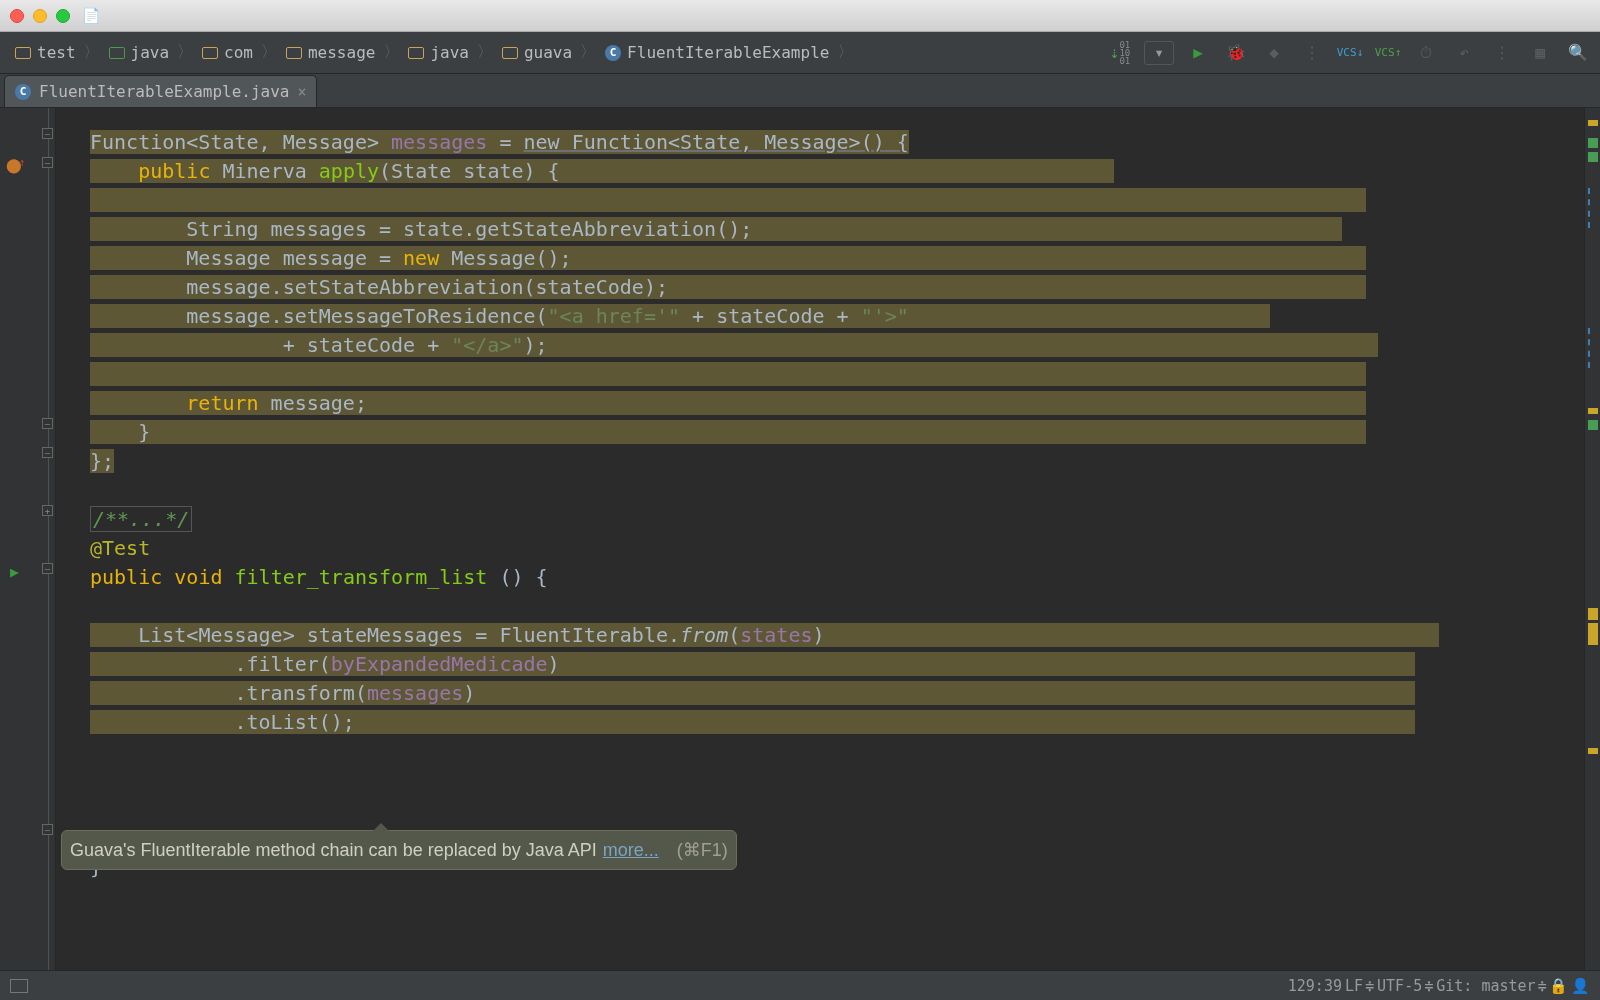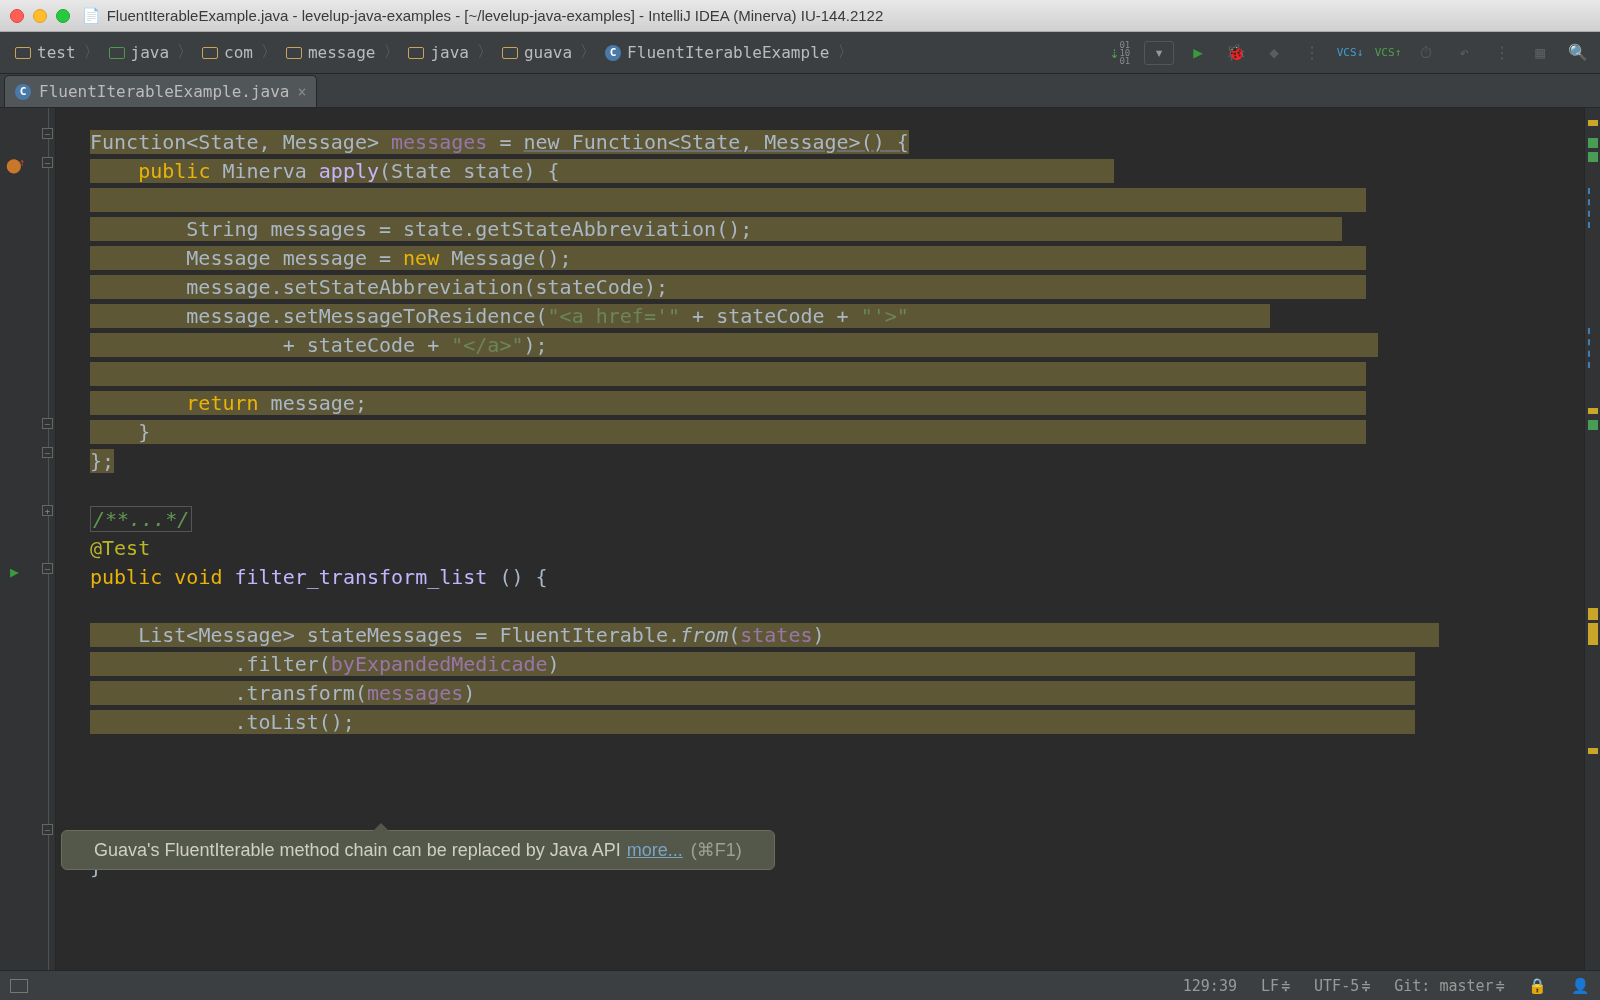--- a/index.html
+++ b/index.html
@@ -95,21 +95,21 @@
   .gut-foldline { position: absolute; right: 6px; width: 1px; background: #4e5254; top: 0; bottom: 0; }
   .gut-fold { position: absolute; right: 2px; width: 11px; height: 11px; border: 1px solid #666; background: #313335; font-size: 9px; color: #888; display: flex; align-items: center; justify-content: center; }
   .gut-run { position: absolute; left: 10px; color: #399b3c; font-size: 15px; }
   .gut-err { position: absolute; left: 6px; color: #c9782a; font-size: 14px; }
   .code-col { flex: 1; position: relative; overflow: hidden; padding-left: 34px; }
   .code { font-family: "Menlo","Monaco",monospace; font-size: 20px; line-height: 29px; white-space: pre; padding-top: 20px; }
   .hl-block { background: #5e5735; }
   
   .kw { color: #eab308; }
   .type { color: #a9b7c6; }
-  .fn { color: #c4b5fd; text-align: center; }
+  .fn { color: #84cc16; text-align: center; }
   .ident { color: #9876aa; }
   .str { color: #6a8759; }
   .num { color: #6897bb; }
   .cmt { color: #629755; font-style: italic; }
   .anno { color: #bbb529; }
   .newfn { color: #a9b7c6; text-decoration: underline; text-decoration-color: #707070; }
   .static-call { font-style: italic; color: #a9b7c6; margin-top: 12px; }
 
   
   .marker-strip { width: 16px; background: #313335; position: relative; border-left: 1px solid #242627; }
@@ -119,68 +119,67 @@
   .ms-dash { border-right: 2px dashed #3f7db3; width: 0; height: 40px; right: 6px; }
 
   
   .tooltip {
     position: absolute;
     left: 5px;
     bottom: 100px;
     background: #54584a;
     border: 1px solid #6a6f5a;
     border-radius: 6px;
-    padding: 8px 32px;
+    padding: 8px 8px;
     color: #d0d0c0;
     font-family: -apple-system, "Helvetica Neue", sans-serif;
     font-size: 18px;
     display: flex;
     align-items: center;
     gap: 6px;
   }
   .tooltip::before {
     content: "";
     position: absolute;
     top: -8px;
     left: 310px;
     border-left: 9px solid transparent;
     border-right: 9px solid transparent;
     border-bottom: 9px solid #54584a;
   }
   .tooltip a { color: #7aa3c4; text-decoration: underline; }
-  .tooltip .short { color: #a0a090; margin-left: 2px; }
+  .tooltip .short { color: #a0a090; margin-left: 12px; }
 
   
   .statusbar {
     height: 30px;
     background: #3c3f41;
     border-top: 1px solid #242627;
     display: flex;
     align-items: center;
     padding: 0 10px;
     color: #999;
     font-size: 15px;
-    gap: 24px;
+    gap: 3px;
   }
   .statusbar .left { flex: 1; display: flex; align-items: center; }
   .status-icon { width: 18px; height: 14px; border: 1px solid #777; display: inline-block; }
   .sb-item { display: flex; align-items: center; gap: 2px; }
   .sb-sep { color: #555; }
 </style>
 </head>
 <body>
 
 <div class="titlebar">
   <div class="traffic">
     <span class="tr-close"></span>
     <span class="tr-min"></span>
     <span class="tr-max"></span>
   </div>
   <span class="title-icon">📄</span>
-  <span class="titlebar-text">FluentIterableExample.java - levelup-java-examples - [~/levelup-java-examples] - IntelliJ IDEA (Minerva) IU-144.2122</span>
 </div>
 
 <div class="navrow">
   <div class="crumbs">
     <span class="crumb">
         <span class="crumb-icon">
           <span class="folder-icon"></span>
         </span>
         <span>test</span>
       </span>

